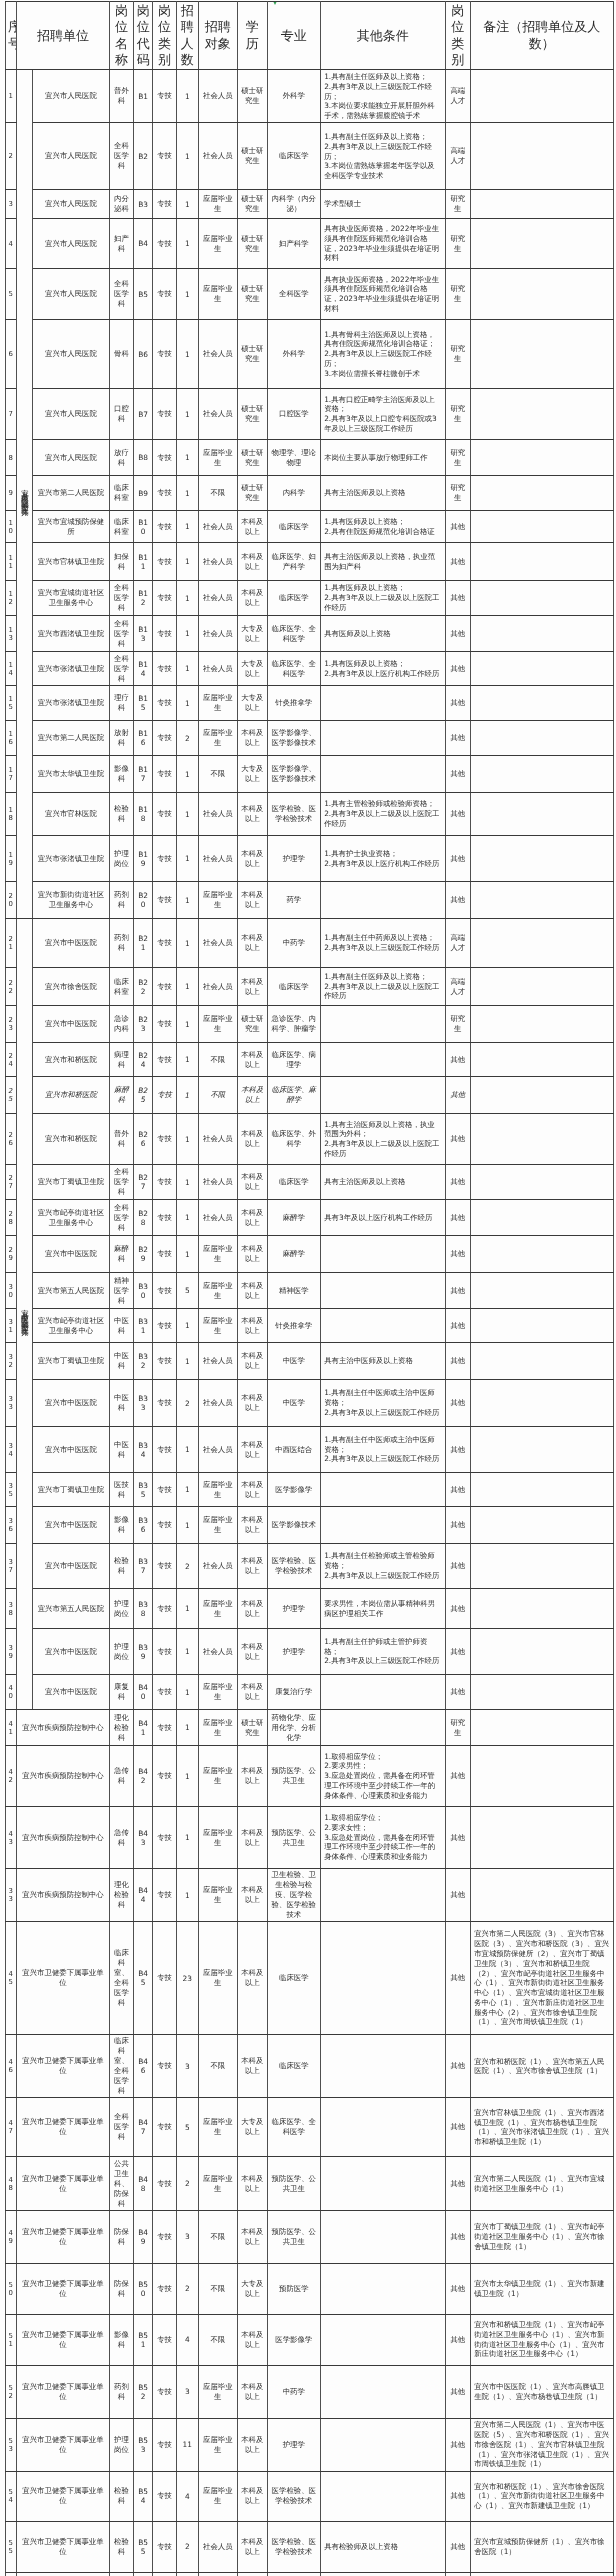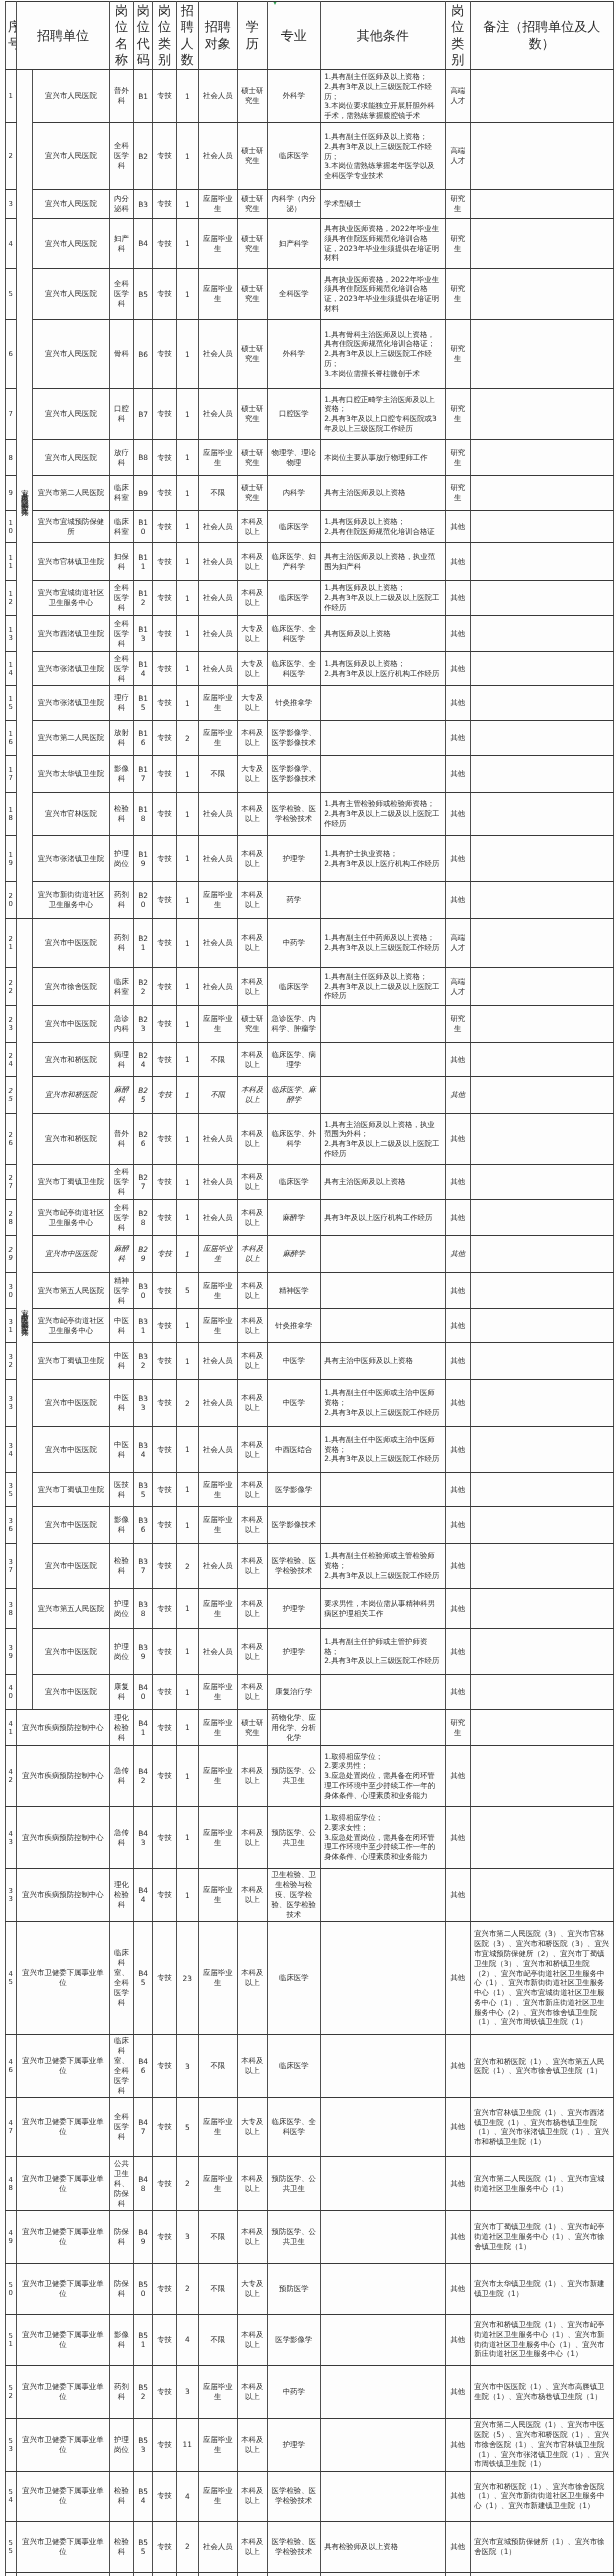--- a/index.html
+++ b/index.html
@@ -479,21 +479,21 @@
           <td>B28</td>
           <td>专技</td>
           <td>1</td>
           <td>社会人员</td>
           <td>本科及以上</td>
           <td>麻醉学</td>
           <td class="left">具有3年及以上医疗机构工作经历</td>
           <td>其他</td>
           <td class="left"></td>
         </tr>
-        <tr style="height: 37px; font-style: italic;">
+        <tr style="height: 37px;">
           <td class="num">29</td>
           <td>宜兴市中医医院</td>
           <td>麻醉科</td>
           <td>B29</td>
           <td>专技</td>
           <td>1</td>
           <td>应届毕业生</td>
           <td>本科及以上</td>
           <td>麻醉学</td>
           <td class="left"></td>

